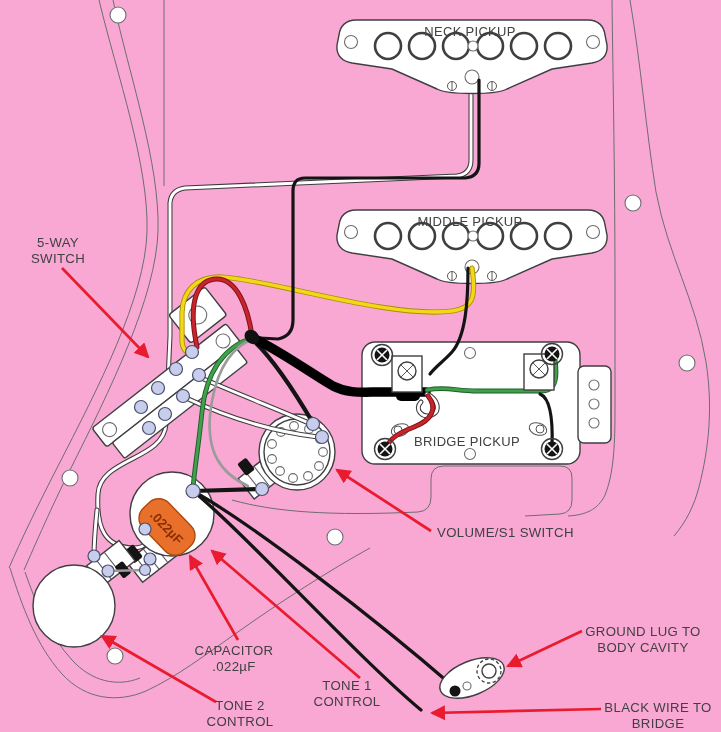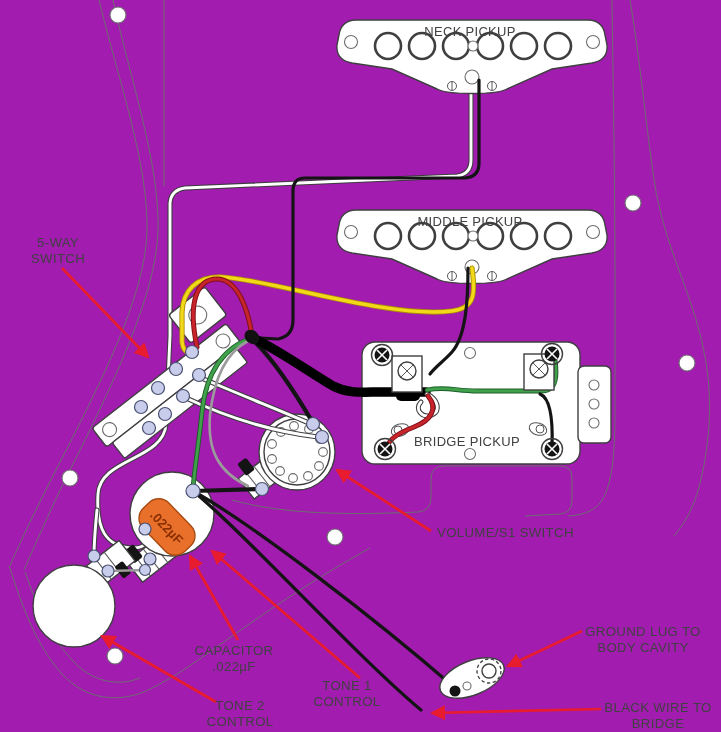--- a/index.html
+++ b/index.html
@@ -1,16 +1,16 @@
 <!DOCTYPE html>
 <html><head>
 <meta charset="utf-8">
 <style>
   html,body{margin:0;padding:0;background:#ffffff;}
-  .stage{position:relative;width:721px;height:732px;background:#a21caf;overflow:hidden;
+  .stage{position:relative;width:721px;height:732px;background:#f9a8d4;overflow:hidden;
          font-family:"Liberation Sans",sans-serif;}
   svg{position:absolute;left:0;top:0;}
   
   .oln{fill:none;stroke:#6d6d6f;stroke-width:1;}
   .cmp{fill:#fff;stroke:#3f3f41;stroke-width:1.4;}
   .cmpn{fill:none;stroke:#3f3f41;stroke-width:1.4;}
   .thin{fill:none;stroke:#58585a;stroke-width:1;}
   .pole{fill:#fff;stroke:#3f3f41;stroke-width:2.6;}
   .hole{fill:#fff;stroke:#6d6d6f;stroke-width:1.1;}
   .lug{fill:#c9cdec;stroke:#4a5070;stroke-width:1.2;}

